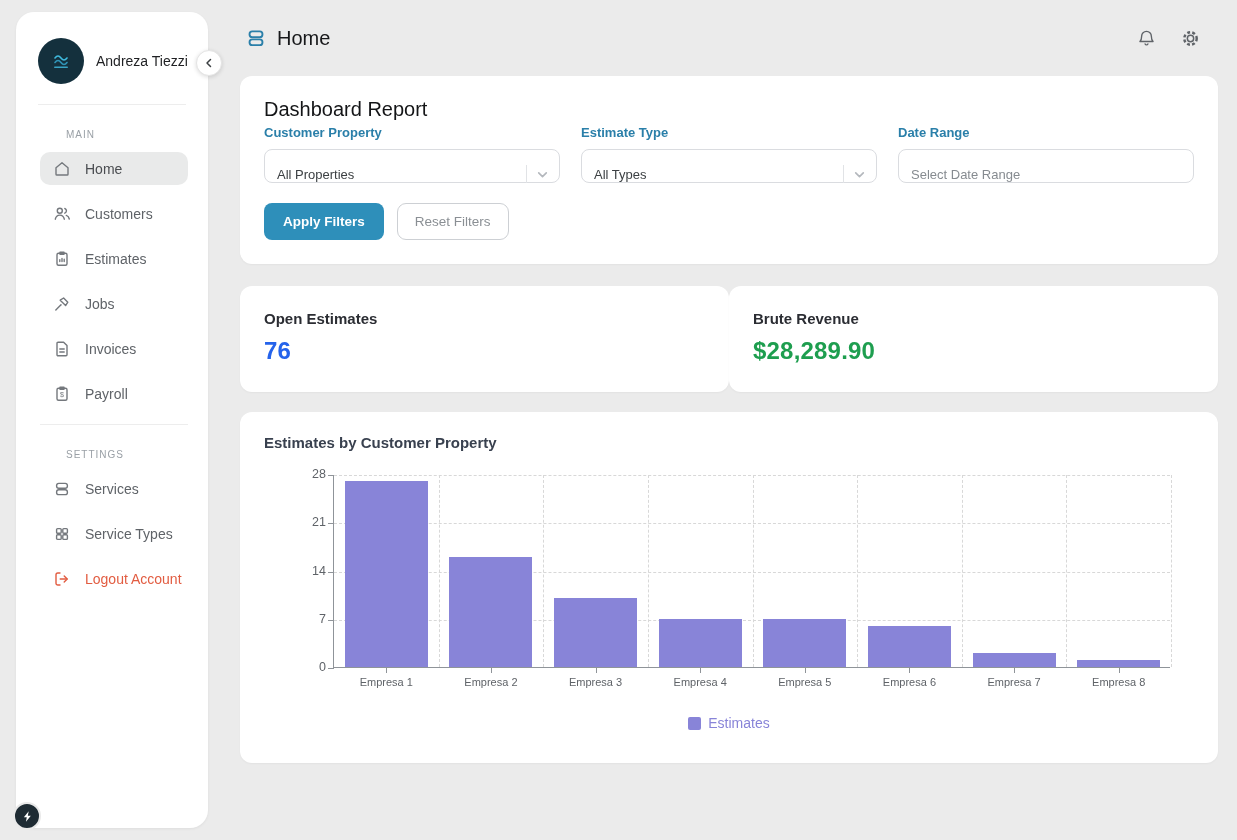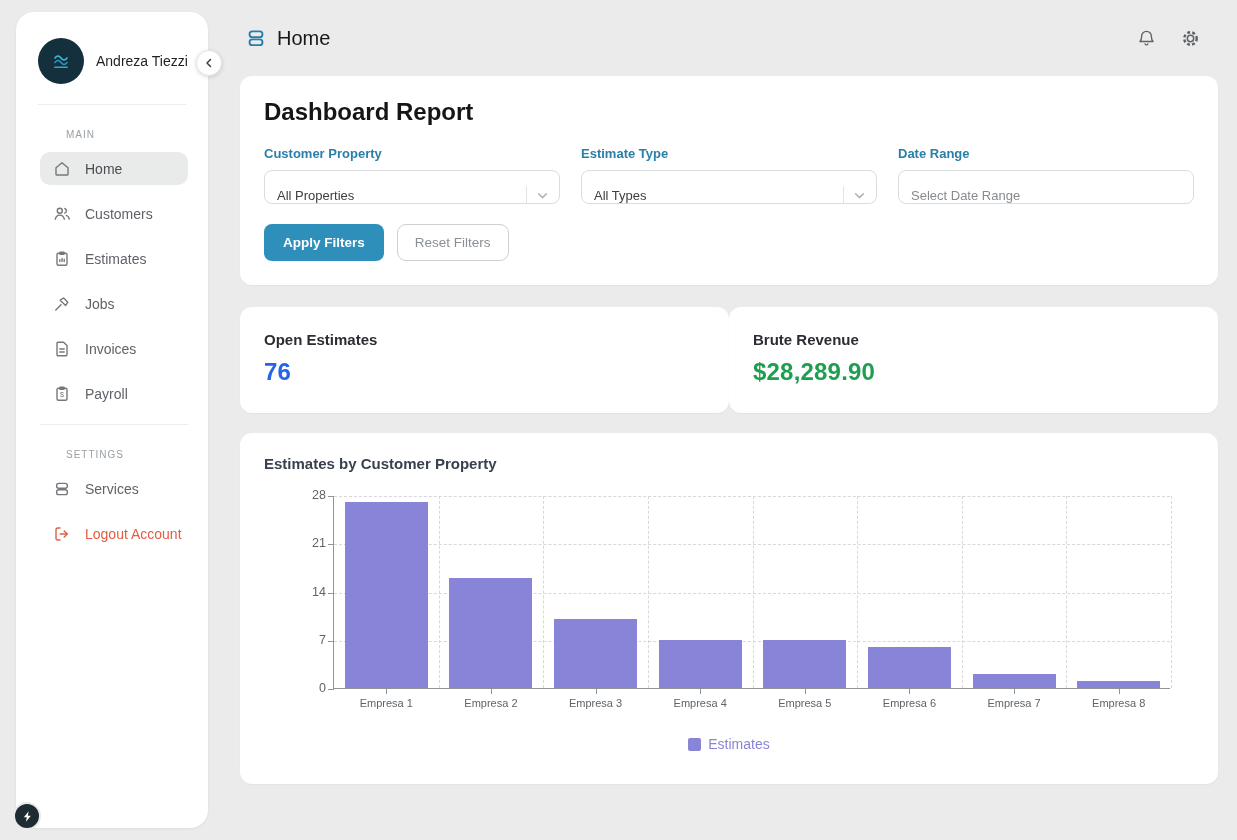--- a/index.html
+++ b/index.html
@@ -52,22 +52,22 @@
   
   .main { position: absolute; left: 240px; top: 0; width: 978px; }
   .topbar { height: 76px; display: flex; align-items: center; padding: 0 18px 0 6px; }
   .title-icon { width: 20px; height: 20px; color: var(--accent, #2a7fa9); display:flex; }
   .topbar-title { font-size: 20px; font-weight: 500; color: #17181a; margin-left: 11px; }
   .topbar-icons { margin-left: auto; display: flex; gap: 25px; color: #5f6368; }
   .icon-btn { width: 19px; height: 19px; display: flex; cursor: pointer; }
   .card { background: #fff; border-radius: 12px; box-shadow: 0 1px 2px rgba(0,0,0,.04); }
   
   .filter-card { padding: 22px 24px 24px; }
-  .filter-title { font-size: 24px; font-weight: 700; color: #141517; }
-  .filter-row { display: flex; gap: 21px; margin-top: 20px; }
+  .filter-title { font-size: 20px; font-weight: 400; color: #141517; }
+  .filter-row { display: flex; gap: 21px; margin-top: 4px; }
   .filter-col { flex: 1; min-width: 0; }
   .filter-label { font-size: 13px; font-weight: 700; color: var(--accent, #2a7fa9); margin-bottom: 9px; }
   .select, .text-input {
     height: 34px; width: 100%;
     border: 1px solid #dadce0; border-radius: 8px; background: #fff;
     display: flex; align-items: center;
     padding: 16px 10px 0 12px; font-size: 13px; color: #3c4043;
   }
   .select .value { flex: 1; overflow: hidden; white-space: nowrap; }
   .select .sep { width: 1px; height: 18px; background: #e1e3e6; margin-right: 9px; }
@@ -202,20 +202,31 @@
       <hr class="divider">
       <div class="section-label">SETTINGS</div>
       <div class="nav-item">
         <span class="nav-icon">
           <svg width="18" height="18" viewBox="0 0 18 18">
             <rect x="3.6" y="3.4" width="10.8" height="4.8" rx="2.2" fill="none" stroke="currentColor" stroke-width="1.4" stroke-linecap="round" stroke-linejoin="round"></rect>
             <rect x="3.6" y="9.8" width="10.8" height="4.8" rx="2.2" fill="none" stroke="currentColor" stroke-width="1.4" stroke-linecap="round" stroke-linejoin="round"></rect>
           </svg>
         </span>
         <span class="nav-label">Services</span>
+      </div>
+      <div class="nav-item">
+        <span class="nav-icon">
+          <svg width="18" height="18" viewBox="0 0 18 18">
+            <rect x="3.6" y="3.6" width="4.6" height="4.6" rx="1" fill="none" stroke="currentColor" stroke-width="1.4" stroke-linecap="round" stroke-linejoin="round"></rect>
+            <rect x="9.8" y="3.6" width="4.6" height="4.6" rx="1" fill="none" stroke="currentColor" stroke-width="1.4" stroke-linecap="round" stroke-linejoin="round"></rect>
+            <rect x="3.6" y="9.8" width="4.6" height="4.6" rx="1" fill="none" stroke="currentColor" stroke-width="1.4" stroke-linecap="round" stroke-linejoin="round"></rect>
+            <rect x="9.8" y="9.8" width="4.6" height="4.6" rx="1" fill="none" stroke="currentColor" stroke-width="1.4" stroke-linecap="round" stroke-linejoin="round"></rect>
+          </svg>
+        </span>
+        <span class="nav-label">Service Types</span>
       </div>
       <div class="nav-item danger">
         <span class="nav-icon">
           <svg width="18" height="18" viewBox="0 0 18 18">
             <path d="M7 3H4.8A1.8 1.8 0 0 0 3 4.8v8.4A1.8 1.8 0 0 0 4.8 15H7" fill="none" stroke="currentColor" stroke-width="1.4" stroke-linecap="round" stroke-linejoin="round"></path>
             <path d="M11.2 6l3 3-3 3" fill="none" stroke="currentColor" stroke-width="1.4" stroke-linecap="round" stroke-linejoin="round"></path>
             <path d="M14 9H7.2" fill="none" stroke="currentColor" stroke-width="1.4" stroke-linecap="round" stroke-linejoin="round"></path>
           </svg>
         </span>
         <span class="nav-label">Logout Account</span>

